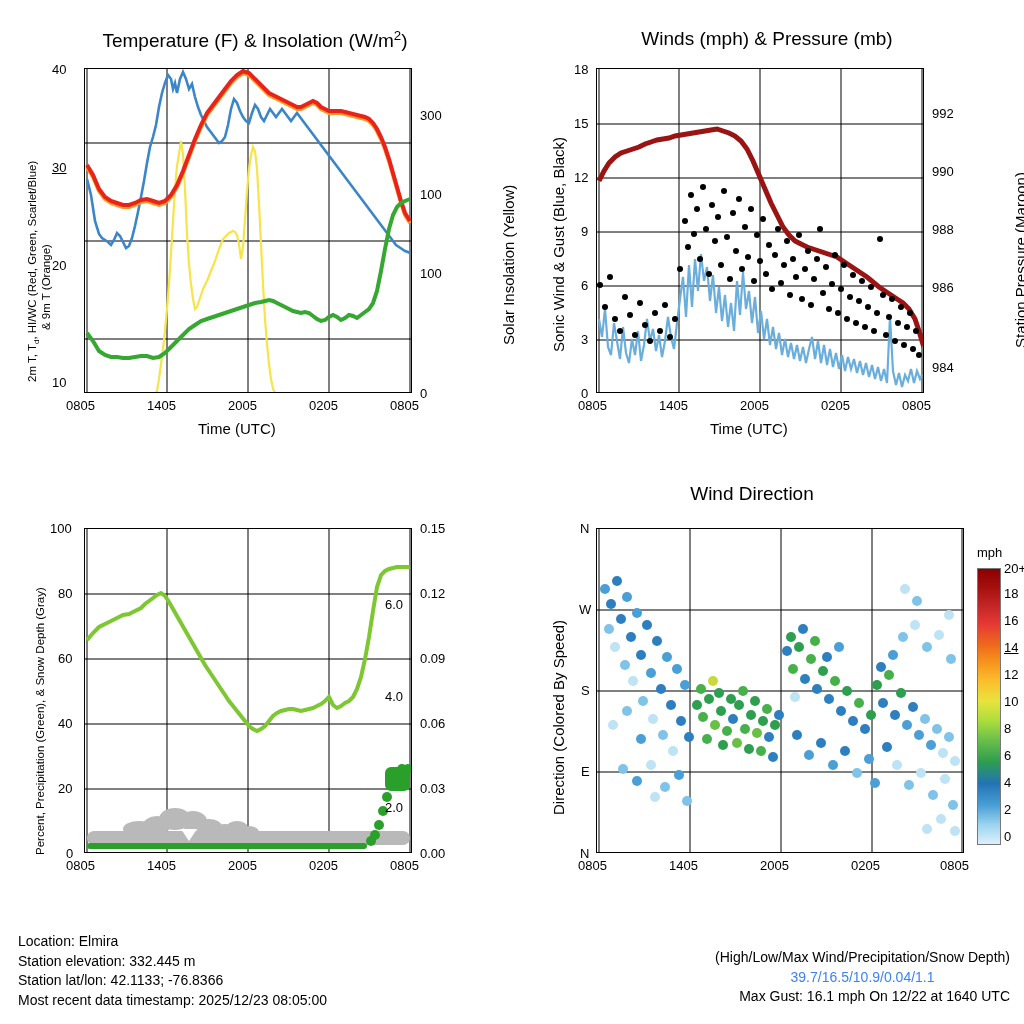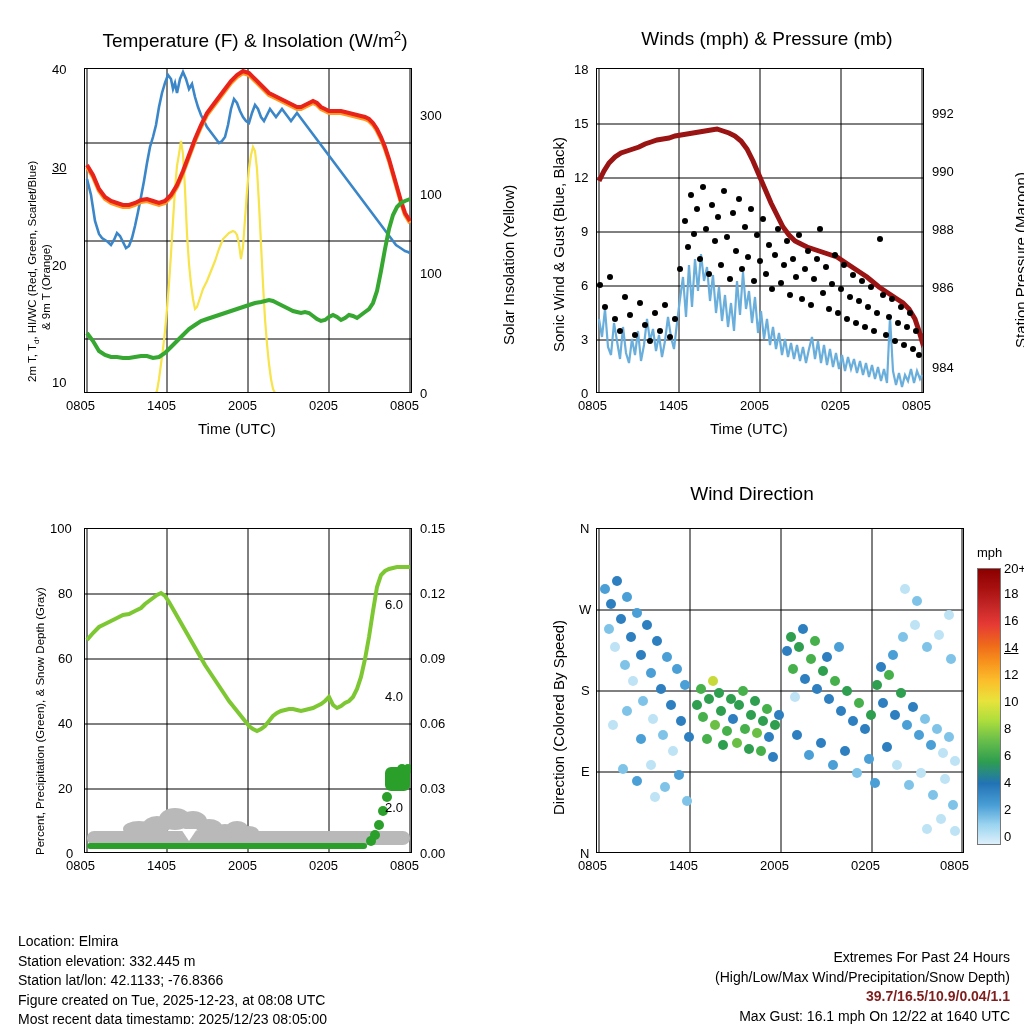--- a/index.html
+++ b/index.html
@@ -65,22 +65,23 @@
   }
   .footer-right {
     position: absolute;
     right: 14px;
     top: 948px;
     font-size: 14px;
     line-height: 19.5px;
     text-align: right;
   }
   .extremes-values {
-    color: #7f1d1d;
-    font-weight: bold;
+    color: #3b82f6;
+    font-weight: normal;
+    text-align: center;
   }
   .credit {
     position: absolute;
     width: 1024px;
     top: 1004px;
     text-align: center;
     font-size: 12.5px;
     color: #9a9a9a;
   }
   .legend-title {
@@ -571,25 +572,23 @@
     <div class="legend-tick" style="left:492px; top:278px;">6</div>
     <div class="legend-tick" style="left:492px; top:305px;">4</div>
     <div class="legend-tick" style="left:492px; top:332px;">2</div>
     <div class="legend-tick" style="left:492px; top:359px;">0</div>
   </div>
 
   <div class="footer-left">
     <div>Location: Elmira</div>
     <div>Station elevation: 332.445 m</div>
     <div>Station lat/lon: 42.1133; -76.8366</div>
-    <div>Figure created on Tue, 2025-12-23, at 08:08 UTC</div>
     <div>Most recent data timestamp: 2025/12/23 08:05:00</div>
   </div>
 
   <div class="footer-right">
-    <div>Extremes For Past 24 Hours</div>
     <div>(High/Low/Max Wind/Precipitation/Snow Depth)</div>
     <div class="extremes-values">39.7/16.5/10.9/0.04/1.1</div>
     <div>Max Gust: 16.1 mph On 12/22 at 1640 UTC</div>
   </div>
 
 
 </div>
 
 </body></html>

